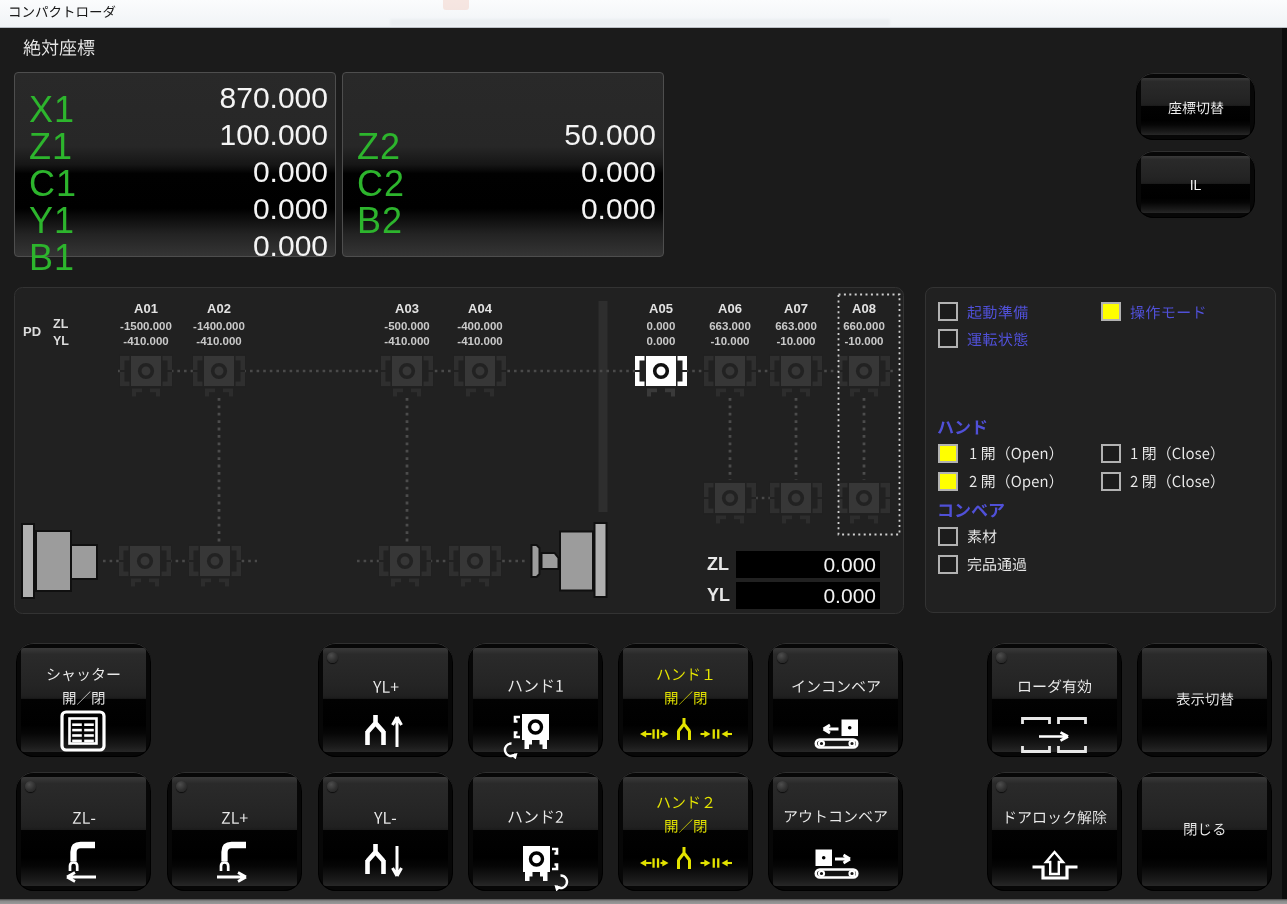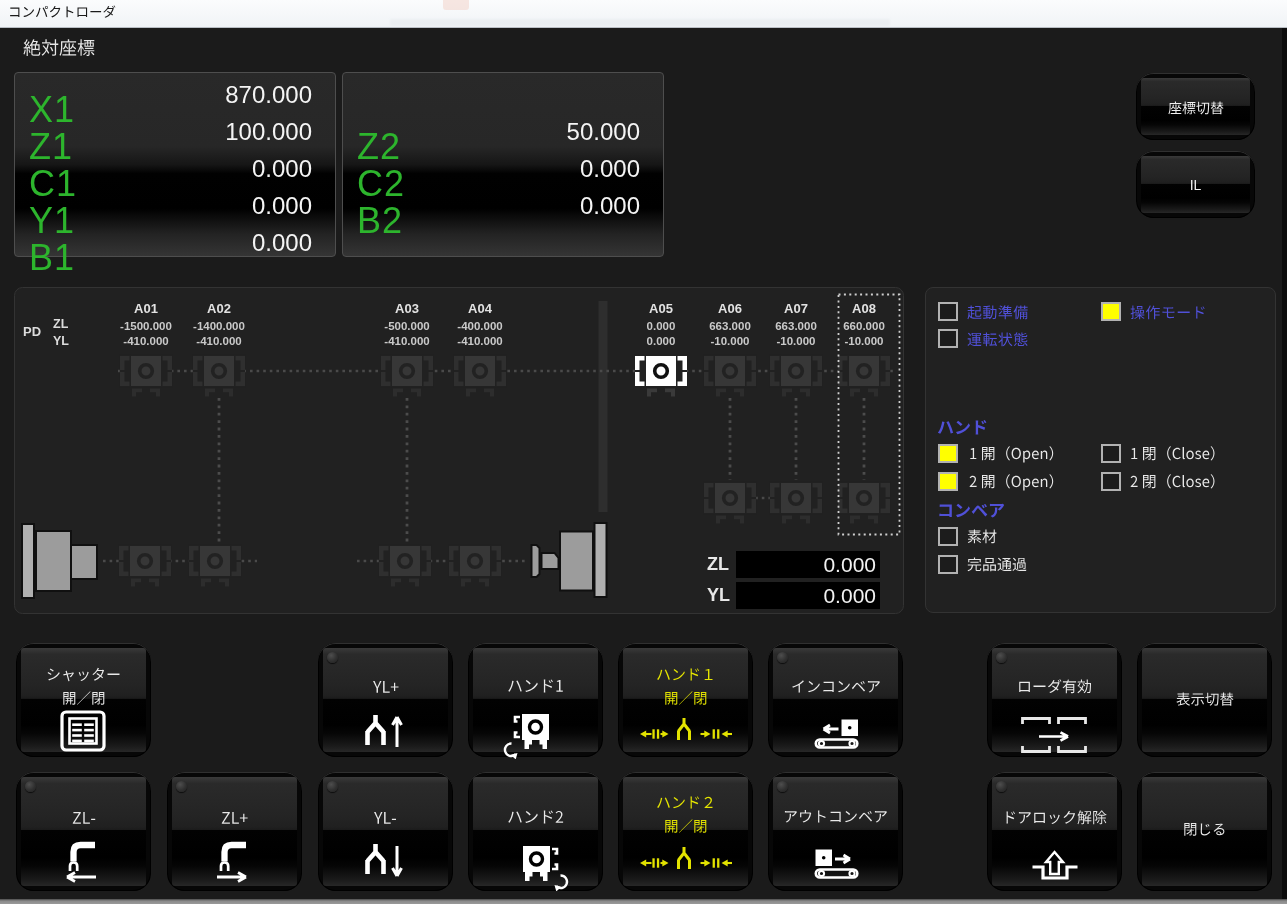--- a/index.html
+++ b/index.html
@@ -2,21 +2,21 @@
 <html><head><meta charset="utf-8"><style>
 *{margin:0;padding:0;box-sizing:border-box}
 html,body{width:1287px;height:904px;background:#1b1b1b;font-family:"Liberation Sans",sans-serif;overflow:hidden}
 #page{position:relative;width:1287px;height:904px}
 .abs{position:absolute}
 .panel{position:absolute;background:#212121;border:1px solid #333;border-radius:8px}
 .coordpanel{position:absolute;width:322px;height:185px;border:1px solid #4e4e4e;border-radius:4px;
  background:linear-gradient(180deg,#292929 0%,#272727 40%,#161616 50%,#010101 55%,#000 74%,#232323 88%,#353535 100%)}
 .crow{position:absolute;left:0;width:100%;height:37px}
 .clab{position:absolute;left:14px;top:8px;font-size:36px;color:#2db52d;letter-spacing:1px}
-.cval{position:absolute;right:23px;top:0;font-size:24px;color:#f4f4f4}
+.cval{position:absolute;right:7px;top:0;font-size:30px;color:#f4f4f4}
 .btn{position:absolute;border-radius:18px;background:#070707;box-shadow:inset 0 1px 0 #303030,inset 0 0 0 1px #000}
 .btn .inn{position:absolute;left:5px;right:5px;top:5px;bottom:5px;border-radius:3px;
  background:linear-gradient(180deg,#3a3a3a 0%,#2a2a2a 6%,#242424 36%,#202020 46%,#1b1b1b 48.5%,#020202 49%,#000 74%,#060606 82%,#1a1a1a 94%,#272727 100%)}
 .led{position:absolute;left:9px;top:9px;width:11px;height:11px;border-radius:50%;
  background:radial-gradient(circle at 38% 32%,#4e4e4e,#303030 55%,#1f1f1f 100%);box-shadow:0 1px 1px rgba(0,0,0,.7)}
 .cb{position:absolute;width:20px;height:19px;border:2px solid #b2b2b2;background:#1c1c1c}
 .cb.on{background:#ffff00}
 .ro{position:absolute;width:144px;height:27px;background:#000}
 .rov{position:absolute;right:4px;top:2px;font-size:21px;color:#f2f2f2}
 </style></head><body>

